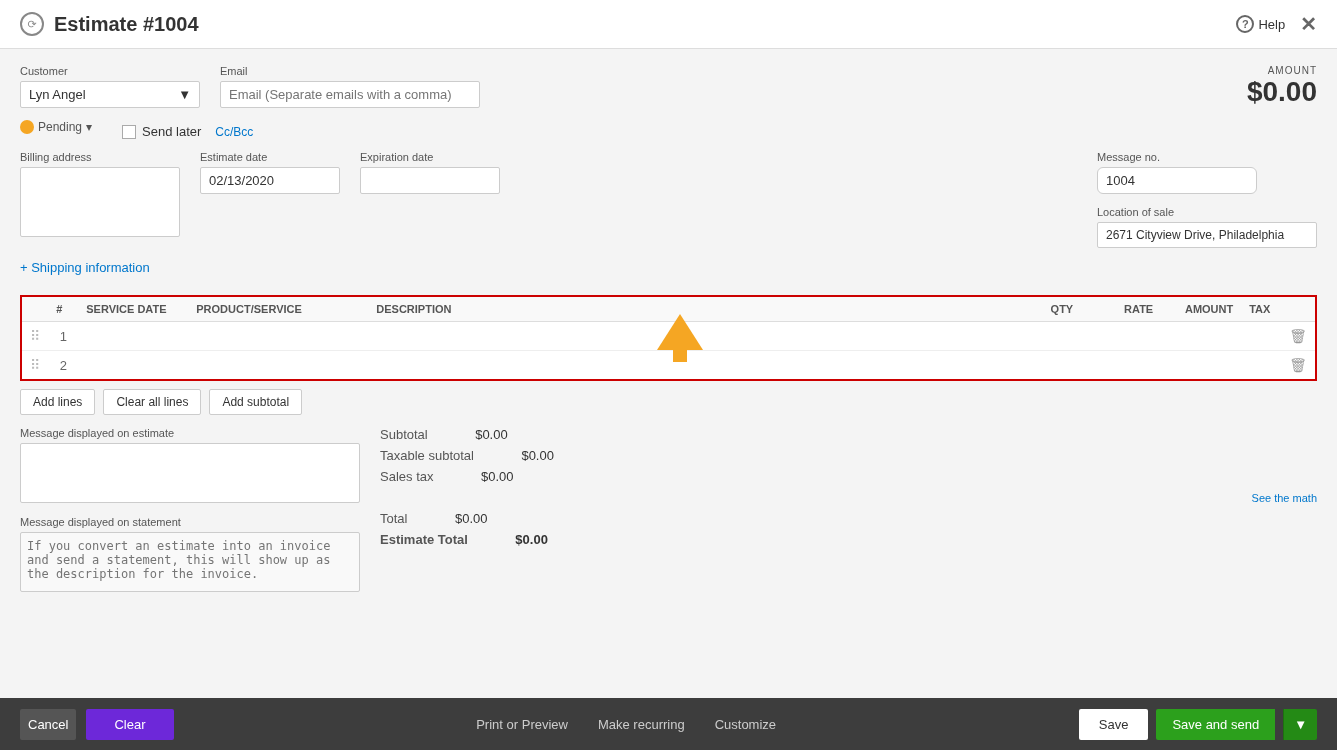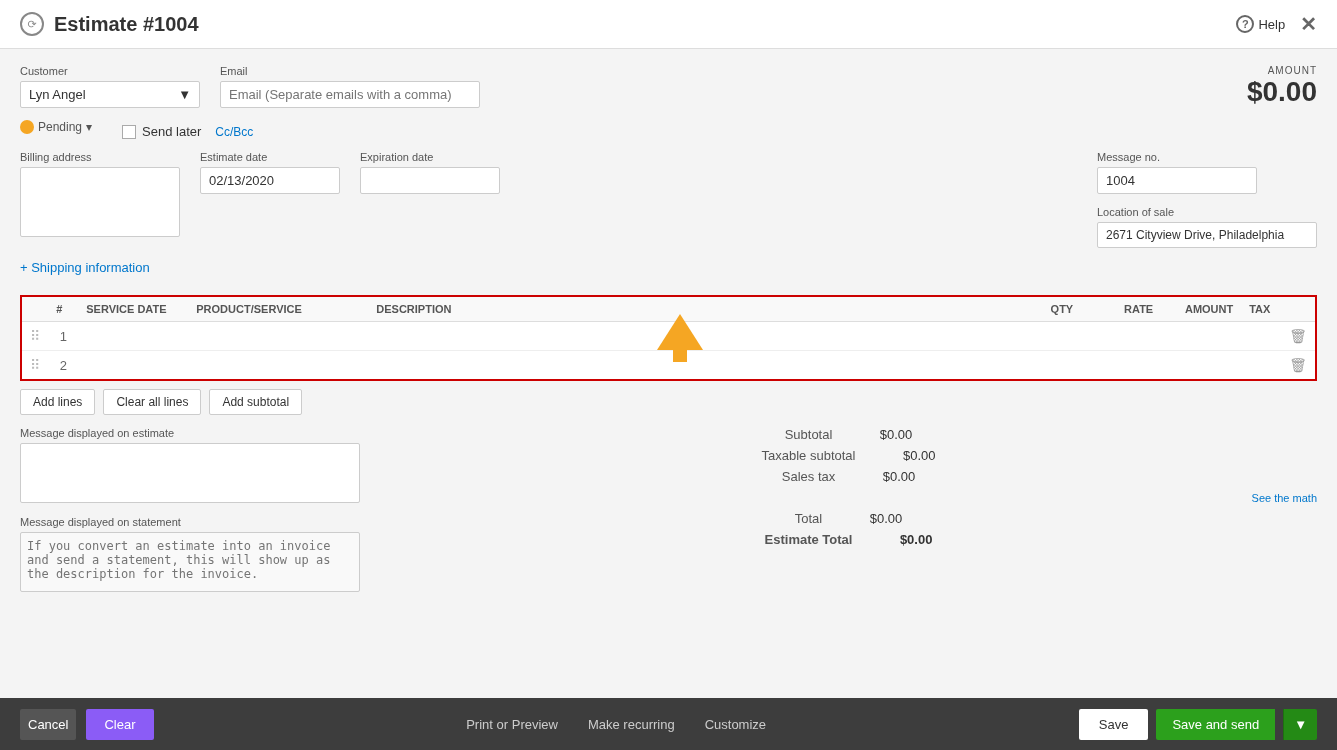--- a/index.html
+++ b/index.html
@@ -103,21 +103,21 @@
 
     .billing-row {
       display: flex; gap: 20px; margin-bottom: 12px; align-items: flex-start;
     }
     .billing-address-box {
       width: 160px; height: 70px;
       border: 1px solid #ccc; background: #fff; border-radius: 2px;
     }
     .date-input { width: 140px; }
     .expiration-input { width: 140px; }
-    .estimate-no-input { width: 160px; }
+    .estimate-no-input { width: 160px; border-radius: 6px; }
     .location-input { width: 220px; font-size: 12px; }
 
     .shipping-link {
       color: #0077cc; cursor: pointer; font-size: 13px; margin-bottom: 10px; display: inline-block;
     }
 
     
     .line-items-table {
       width: 100%;
       border-collapse: collapse;
@@ -169,21 +169,21 @@
       border-radius: 2px; color: #333;
     }
     .statement-textarea {
       width: 340px; height: 60px;
       border: 1px solid #ccc; background: #f9f9f9;
       padding: 6px; font-size: 12px; resize: none;
       border-radius: 2px; color: #aaa;
     }
 
     .totals-row {
-      display: flex; justify-content: center; align-items: center; gap: 20px; width: 100%;
+      display: flex; justify-content: flex-start; align-items: center; gap: 20px; width: 100%;
     }
     .totals-label { font-size: 13px; color: #555; }
     .totals-value { font-size: 13px; color: #333; font-weight: normal; min-width: 60px; text-align: right; }
     .totals-value.bold { font-weight: bold; }
     .taxable-row { font-size: 12px; color: #555; }
     .see-math { color: #0077cc; font-size: 11px; cursor: pointer; text-align: right; }
 
     
     .footer {
       position: fixed;
@@ -193,22 +193,22 @@
       display: flex; align-items: center;
       padding: 0 20px;
       gap: 10px;
     }
     .footer-btn-cancel {
       background: #555; color: #fff; border: none;
       padding: 8px 8px; font-size: 13px; cursor: pointer;
       border-radius: 2px;
     }
     .footer-btn-clear {
-      background: #8b5cf6; color: #fff; border: none;
-      padding: 8px 18px; font-size: 13px; cursor: pointer;
+      background: #6d28d9; color: #fff; border: none;
+      padding: 8px 28px; font-size: 13px; cursor: pointer;
       border-radius: 2px;
     }
     .footer-center {
       flex: 1; display: flex; justify-content: center; gap: 30px;
     }
     .footer-link {
       color: #ccc; font-size: 13px; cursor: pointer; background: none; border: none;
     }
     .footer-right { display: flex; gap: 8px; }
     .save-btn {

